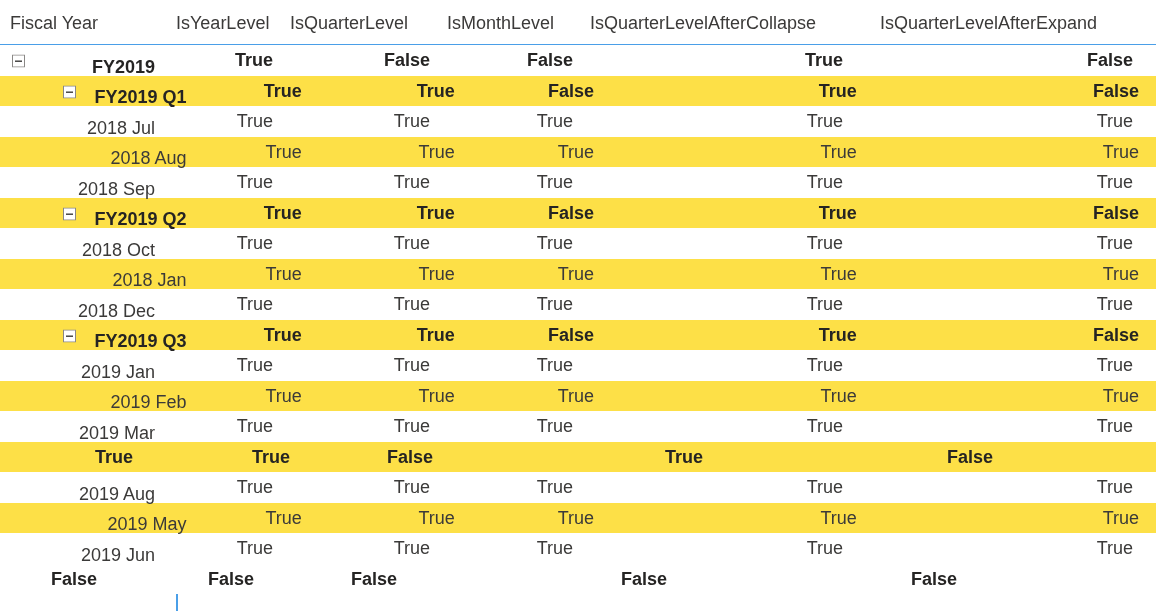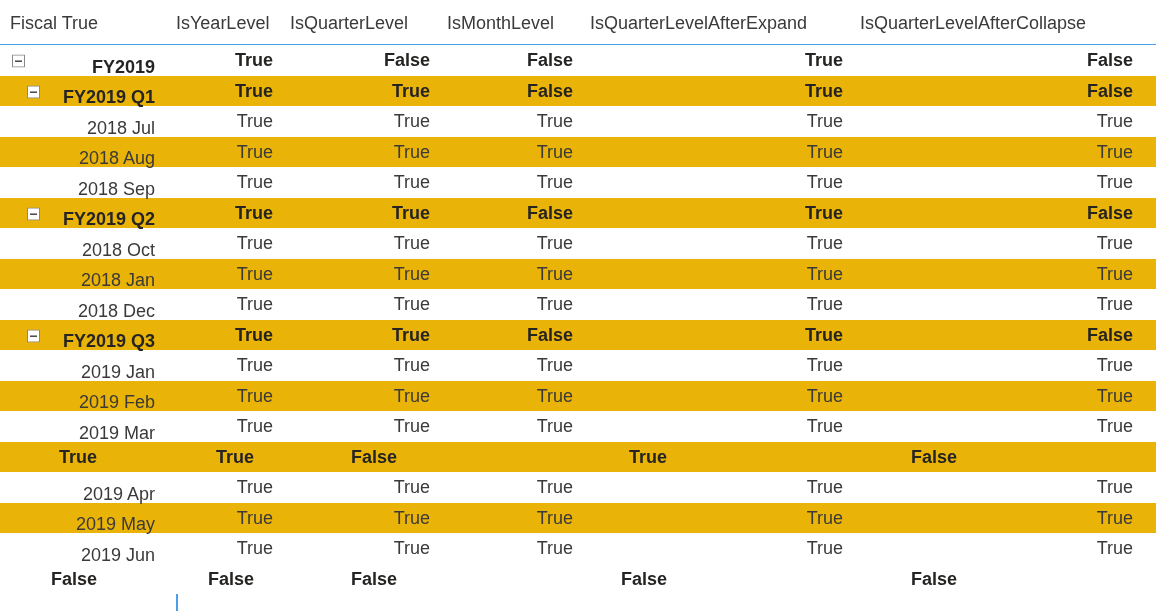--- a/index.html
+++ b/index.html
@@ -73,21 +73,22 @@
   .body {
     position: relative;
   }
   .row {
     display: flex;
     align-items: center;
     height: 30.5px;
     background: #ffffff;
   }
   .row.band {
-    background: #eab308;
+    background: #fde047;
+    padding-left: 36px;
   }
 
   .cell-rowhdr {
     width: 176px;
     box-sizing: border-box;
     padding-right: 21px;
     display: flex;
     align-items: flex-end;
     justify-content: flex-end;
     position: relative;
@@ -148,28 +149,28 @@
   .row.total .rowhdr-label {
     margin-right: 46px;
   }
 </style>
 </head>
 <body>
 
 <div class="matrix">
 
   <div class="hdr-row">
-    <div class="hdr-cell rowhdr">Fiscal True</div>
+    <div class="hdr-cell rowhdr">Fiscal Year</div>
 
     <div id="hdr-values" style="display:flex; align-items:center;">
         <div class="hdr-cell val" style="width: 114px;">IsYearLevel</div>
         <div class="hdr-cell val" style="width: 157px;">IsQuarterLevel</div>
         <div class="hdr-cell val" style="width: 143px;">IsMonthLevel</div>
+        <div class="hdr-cell val" style="width: 290px;">IsQuarterLevelAfterCollapse</div>
         <div class="hdr-cell val" style="width: 270px;">IsQuarterLevelAfterExpand</div>
-        <div class="hdr-cell val" style="width: 290px;">IsQuarterLevelAfterCollapse</div>
       </div>
   </div>
 
   <div class="hdr-rule"></div>
   <div class="col-rule"></div>
 
   <div class="body" id="matrix-body">
       <div class="row bold">
         <div class="cell-rowhdr lvl0">
           <span class="expander"><svg width="13" height="13" viewBox="0 0 13 13">
@@ -318,21 +319,21 @@
       </div>
       <div class="row bold band">
         <div class="cell-val" style="width: 114px;">True</div>
         <div class="cell-val" style="width: 157px;">True</div>
         <div class="cell-val" style="width: 143px;">False</div>
         <div class="cell-val" style="width: 270px;">True</div>
         <div class="cell-val" style="width: 290px;">False</div>
       </div>
       <div class="row plain">
         <div class="cell-rowhdr lvl2">
-          <span class="rowhdr-label">2019 Apr</span>
+          <span class="rowhdr-label">2019 Aug</span>
         </div>
         <div class="cell-val" style="width: 114px;">True</div>
         <div class="cell-val" style="width: 157px;">True</div>
         <div class="cell-val" style="width: 143px;">True</div>
         <div class="cell-val" style="width: 270px;">True</div>
         <div class="cell-val" style="width: 290px;">True</div>
       </div>
       <div class="row plain band">
         <div class="cell-rowhdr lvl2">
           <span class="rowhdr-label">2019 May</span>

